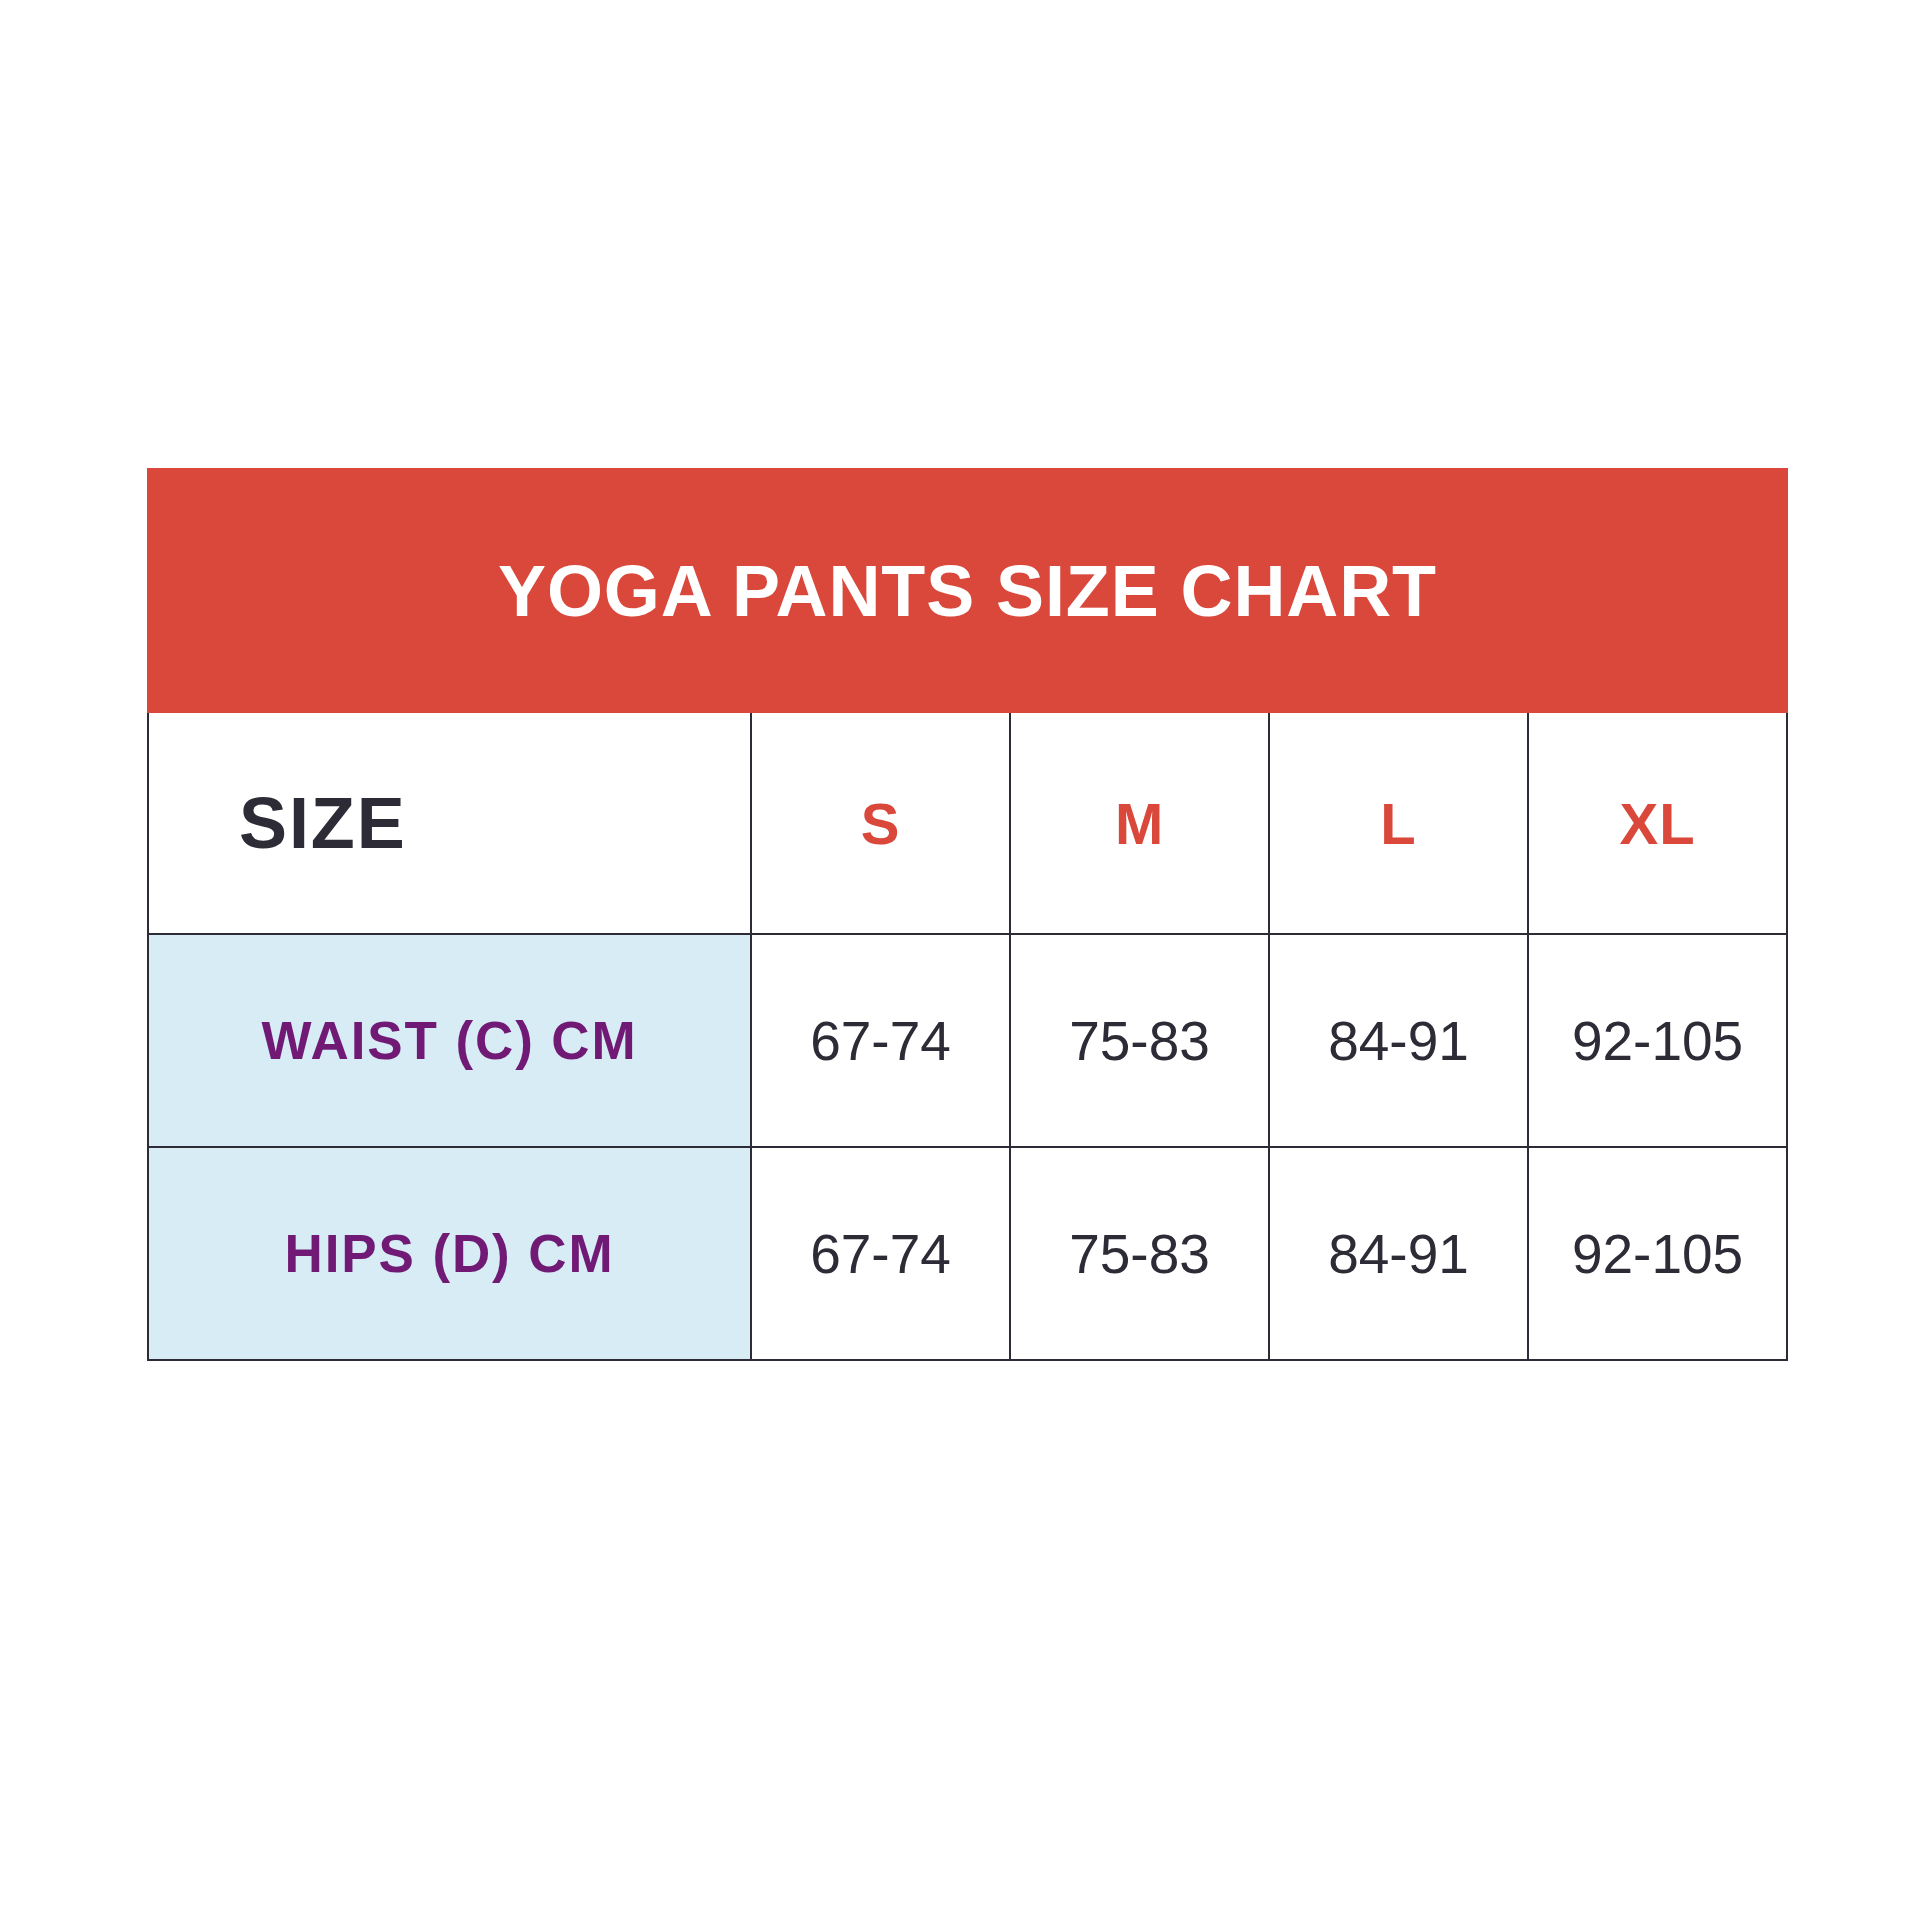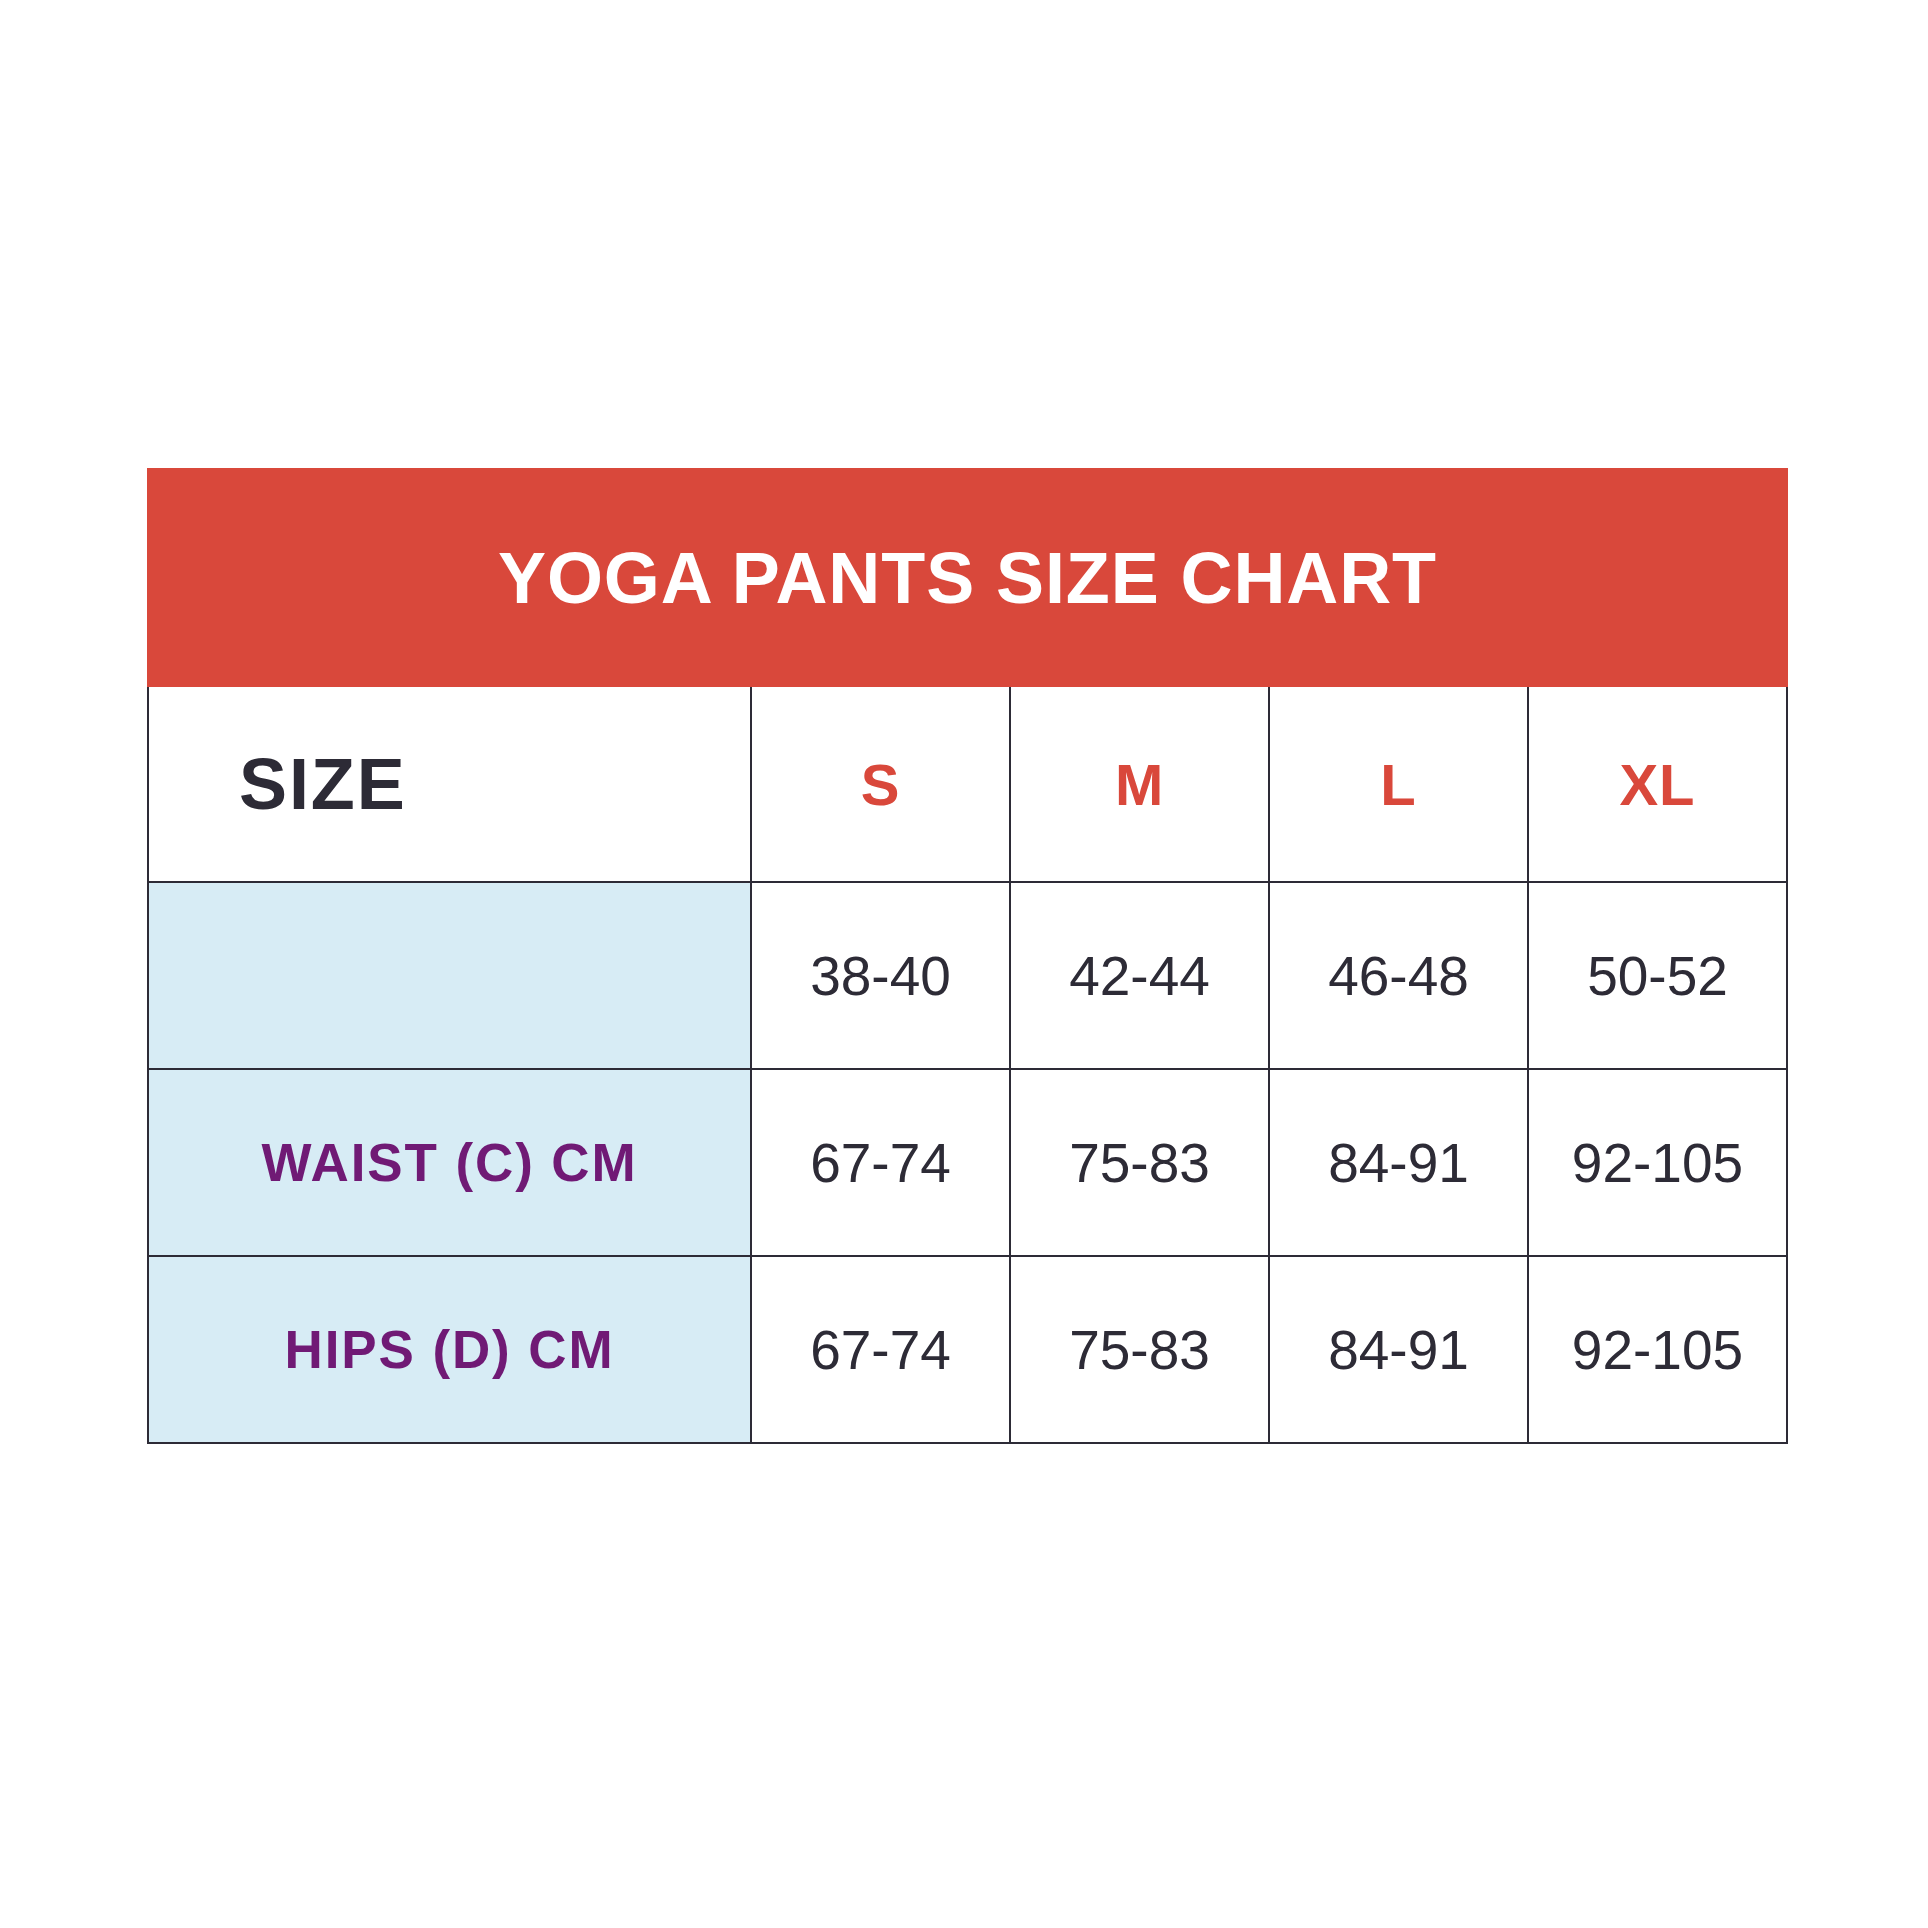--- a/index.html
+++ b/index.html
@@ -30,21 +30,21 @@
   table.size-chart {
     border-collapse: collapse;
     table-layout: fixed;
     width: 1638px;
     background: #ffffff;
   }
 
   table.size-chart td,
   table.size-chart th {
     border: 2.8px solid #2d2b36;
-    padding: 3px;
+    padding: 16px;
     margin: 0;
   }
 
   
   .title-cell {
     background: #d9483b;
     border: 2.8px solid #d9483b !important;
     height: 209px;
     text-align: center;
     vertical-align: middle;
@@ -131,27 +131,20 @@
           <td class="title-cell" colspan="5">YOGA PANTS SIZE CHART</td>
         </tr>
         <tr class="hdr-row">
           <td class="hdr-label">SIZE</td>
           <td class="hdr-size">S</td>
           <td class="hdr-size">M</td>
           <td class="hdr-size">L</td>
           <td class="hdr-size">XL</td>
         </tr>
 
-        <tr class="body-row">
-          <td class="row-label empty"></td>
-          <td class="val-cell">38-40</td>
-          <td class="val-cell">42-44</td>
-          <td class="val-cell">46-48</td>
-          <td class="val-cell">50-52</td>
-        </tr>
 
         <tr class="body-row">
           <td class="row-label">WAIST  (C) CM</td>
           <td class="val-cell">67-74</td>
           <td class="val-cell">75-83</td>
           <td class="val-cell">84-91</td>
           <td class="val-cell">92-105</td>
         </tr>
 
         <tr class="body-row">

